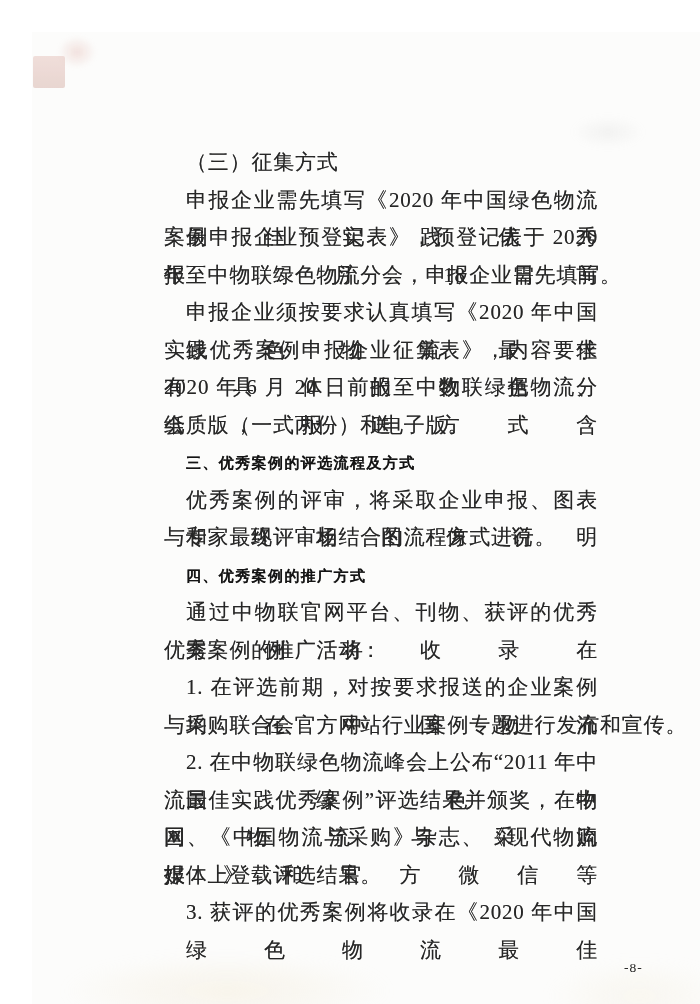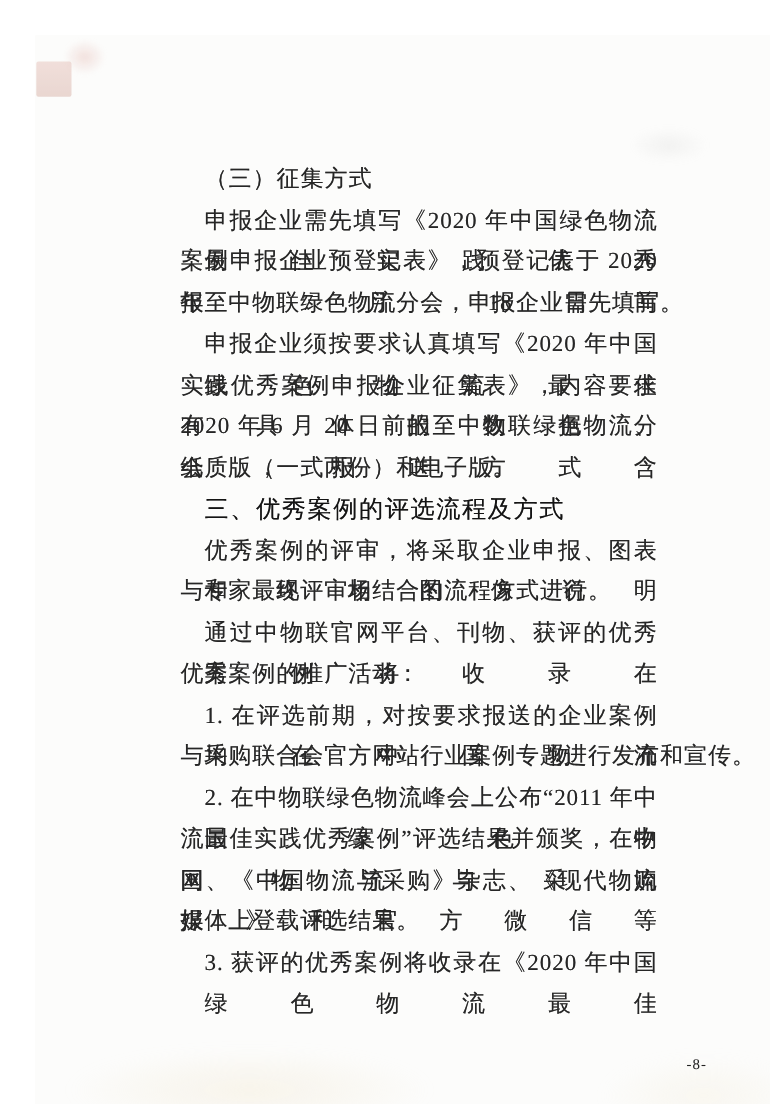--- a/index.html
+++ b/index.html
@@ -37,22 +37,22 @@
   }
   .line.justify {
     white-space: normal;
     text-align: justify;
     text-align-last: justify;
     text-justify: inter-character;
   }
   .line.indent { padding-left: 38px; }
   .line.heading {
     font-family: "Liberation Sans", "DejaVu Sans", sans-serif;
-    font-weight: 400;
-    font-size: 22px;
+    font-weight: 700;
+    font-size: 15px;
     letter-spacing: 1.4px;
     color: var(--heading-ink);
     text-shadow: 0 0 0.6px rgba(10,10,10,0.6);
   }
   .page-number {
     position: absolute;
     left: 576px;
     top: 912px;
     font-size: 13.5px;
     letter-spacing: 1px;
@@ -104,20 +104,21 @@
       <div class="line indent justify">申报企业需先填写《2020 年中国绿色物流最佳实践优秀</div>
       <div class="line justify">案例申报企业预登记表》，预登记表于 2020 年 7 月 18 日前</div>
       <div class="line">报至中物联绿色物流分会，申报企业需先填写。</div>
       <div class="line indent justify">申报企业须按要求认真填写《2020 年中国绿色物流最佳</div>
       <div class="line justify">实践优秀案例申报企业征集表》，内容要求有具体的数据、</div>
       <div class="line justify">2020 年 6 月 20 日前报至中物联绿色物流分会，报送方式含</div>
       <div class="line">纸质版（一式两份）和电子版。</div>
       <div class="line heading indent">三、优秀案例的评选流程及方式</div>
       <div class="line indent justify">优秀案例的评审，将采取企业申报、图表和现场图像说明</div>
       <div class="line">与专家最终评审相结合的流程方式进行。</div>
+      <div class="line heading indent">四、优秀案例的推广方式</div>
       <div class="line indent justify">通过中物联官网平台、刊物、获评的优秀案例将收录在</div>
       <div class="line">优秀案例的推广活动：</div>
       <div class="line indent justify">1. 在评选前期，对按要求报送的企业案例均在中国物流</div>
       <div class="line">与采购联合会官方网站行业案例专题进行发布和宣传。</div>
       <div class="line indent justify">2. 在中物联绿色物流峰会上公布“2011 年中国绿色物</div>
       <div class="line justify">流最佳实践优秀案例”评选结果并颁奖，在中国物流与采购</div>
       <div class="line justify">网、《中国物流与采购》杂志、《现代物流报》和官方微信等</div>
       <div class="line">媒体上登载评选结果。</div>
       <div class="line indent justify">3. 获评的优秀案例将收录在《2020 年中国绿色物流最佳</div>
     </div>

